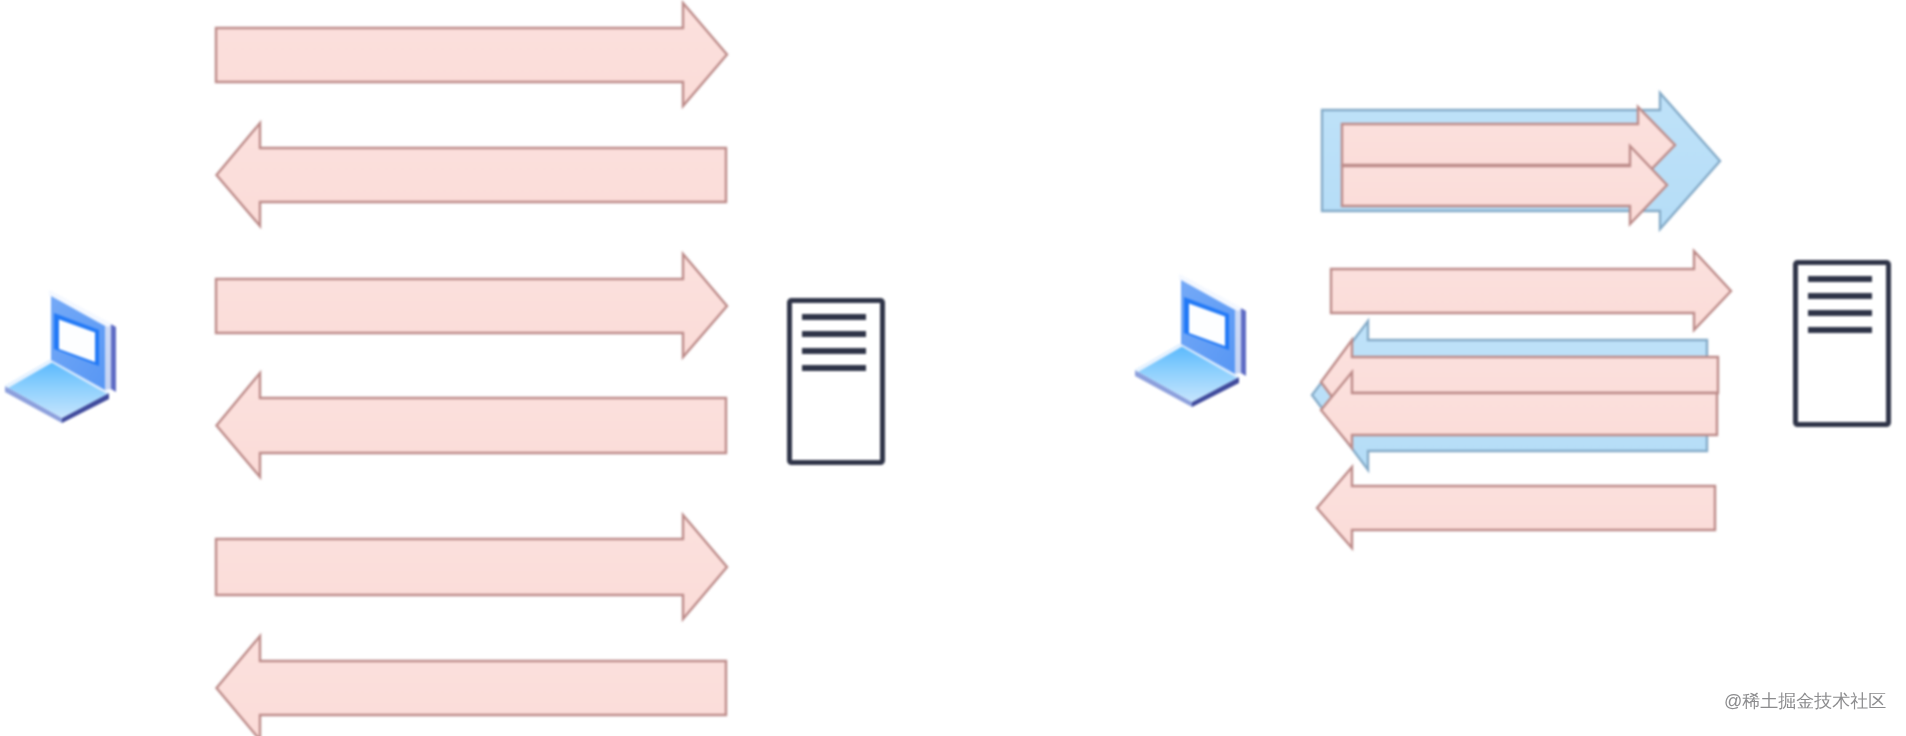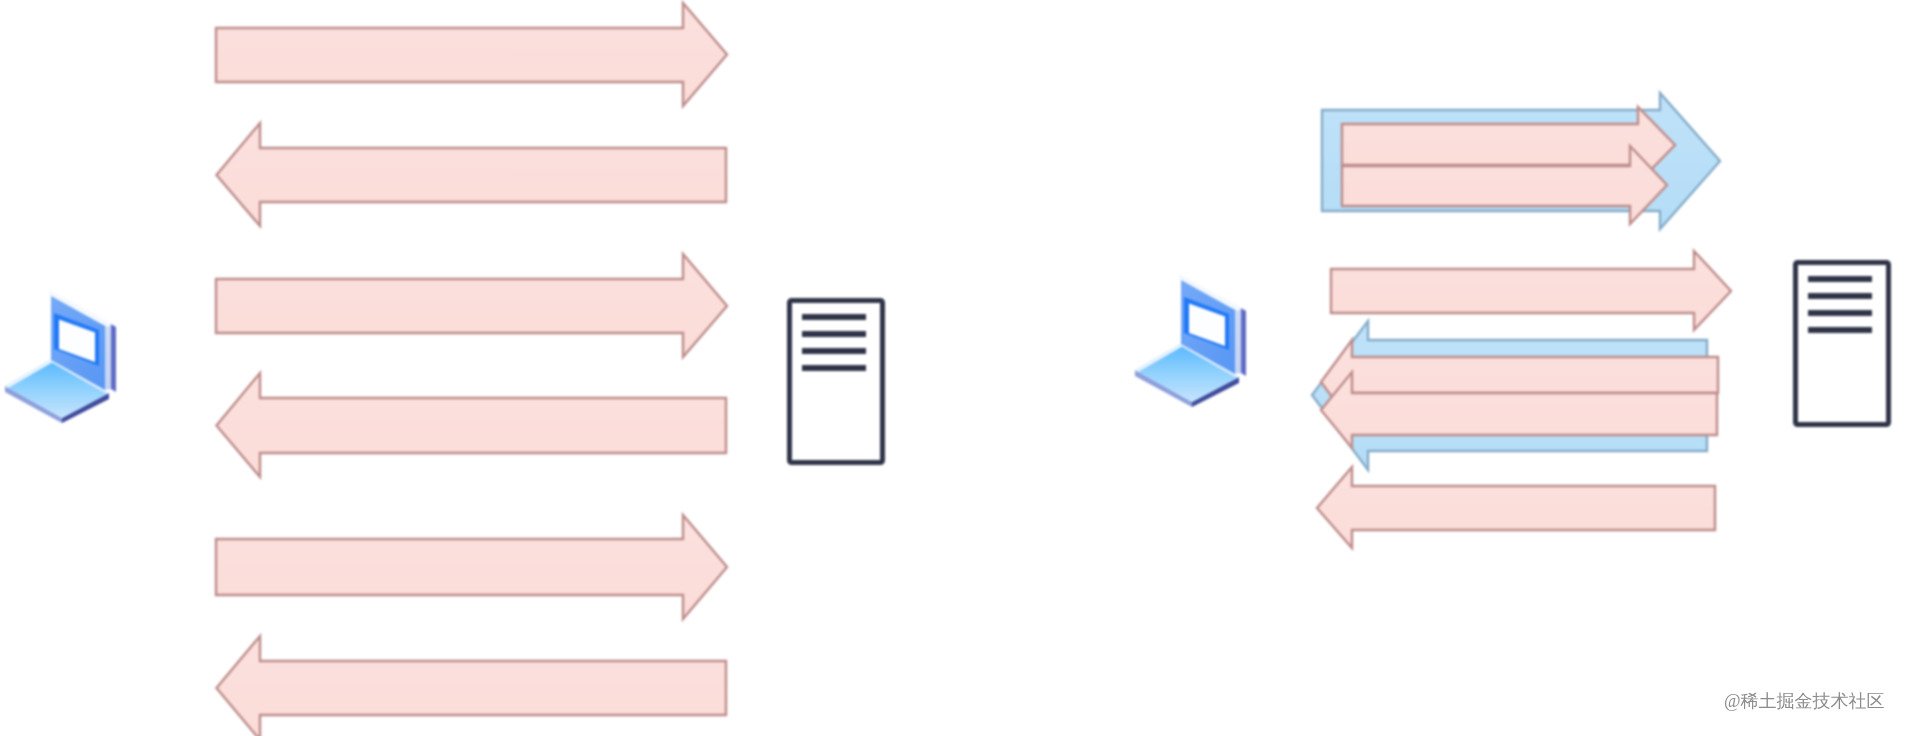--- a/index.html
+++ b/index.html
@@ -1,19 +1,19 @@
 <!DOCTYPE html>
 <html><head>
 <meta charset="utf-8">
 <title>Sequential requests vs multiplexed connection</title>
 <style>
   html,body{margin:0;padding:0;background:#ffffff;}
   body{width:1906px;height:736px;overflow:hidden;
        font-family:"Liberation Sans",sans-serif;}
-  #stage{position:relative;width:1906px;height:736px;background:#ffffff;font-family:Liberation Serif, serif;}
+  #stage{position:relative;width:1906px;height:736px;background:#ffffff;}
   svg.layer{position:absolute;left:0;top:0;width:1906px;height:736px;
             overflow:visible;}
   svg#arrows-svg{filter:blur(1.0px);}
   svg#icons-svg{filter:blur(0.85px);}
   .wm{position:absolute;color:#8c8c8e;font-size:18px;letter-spacing:0;
       white-space:nowrap;filter:blur(0.4px);line-height:1;}
 </style>
 </head>
 <body>
 

